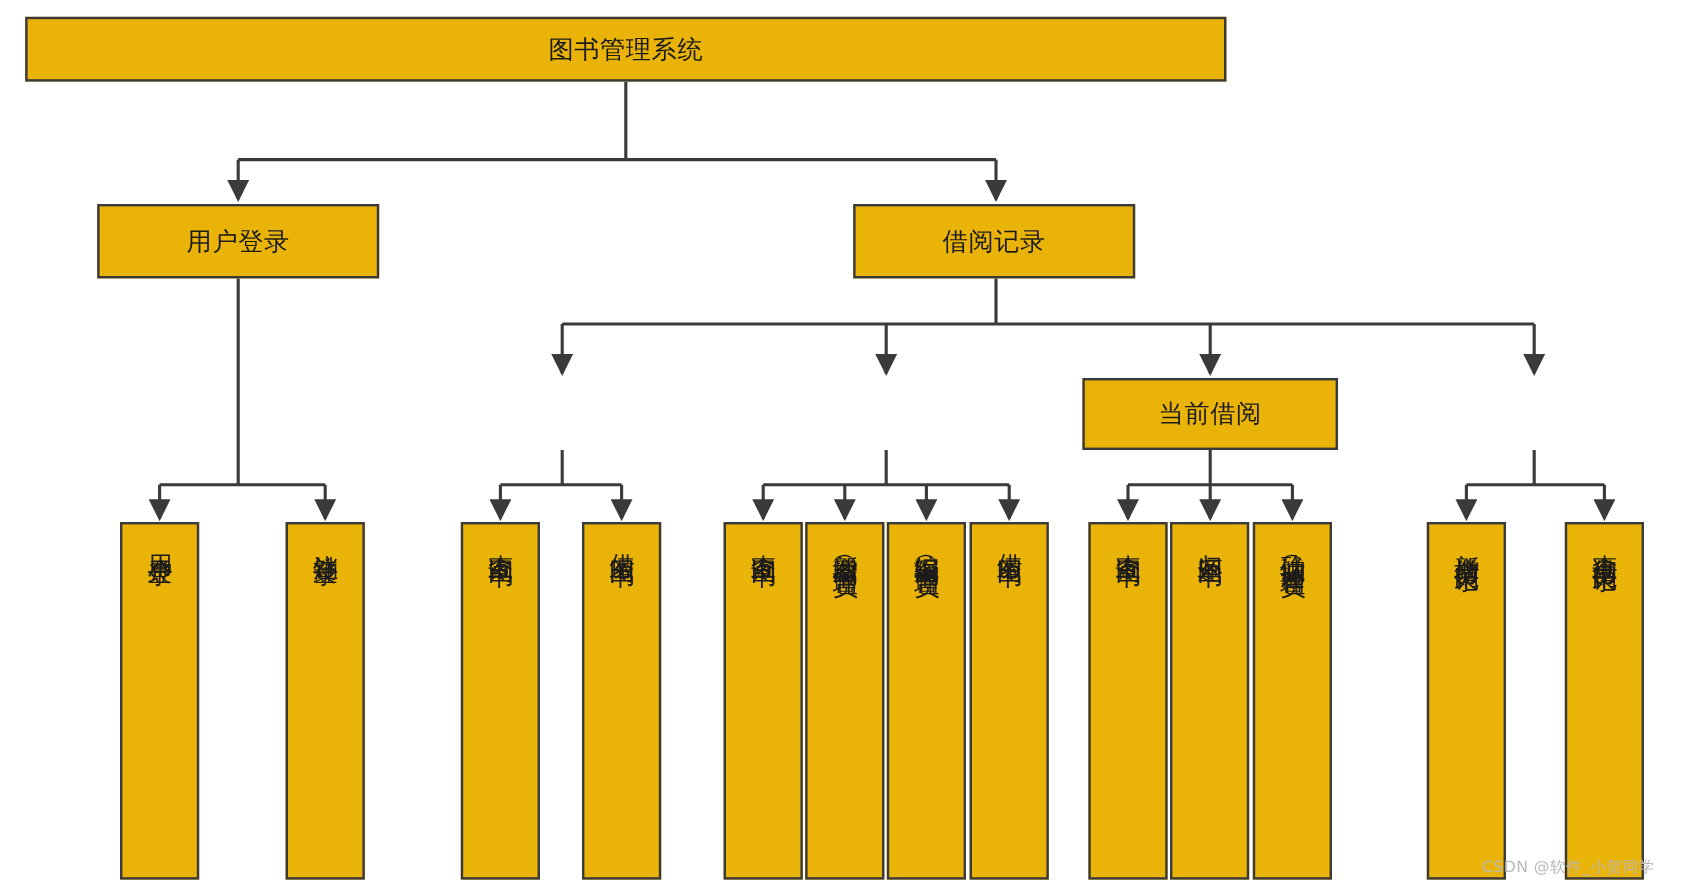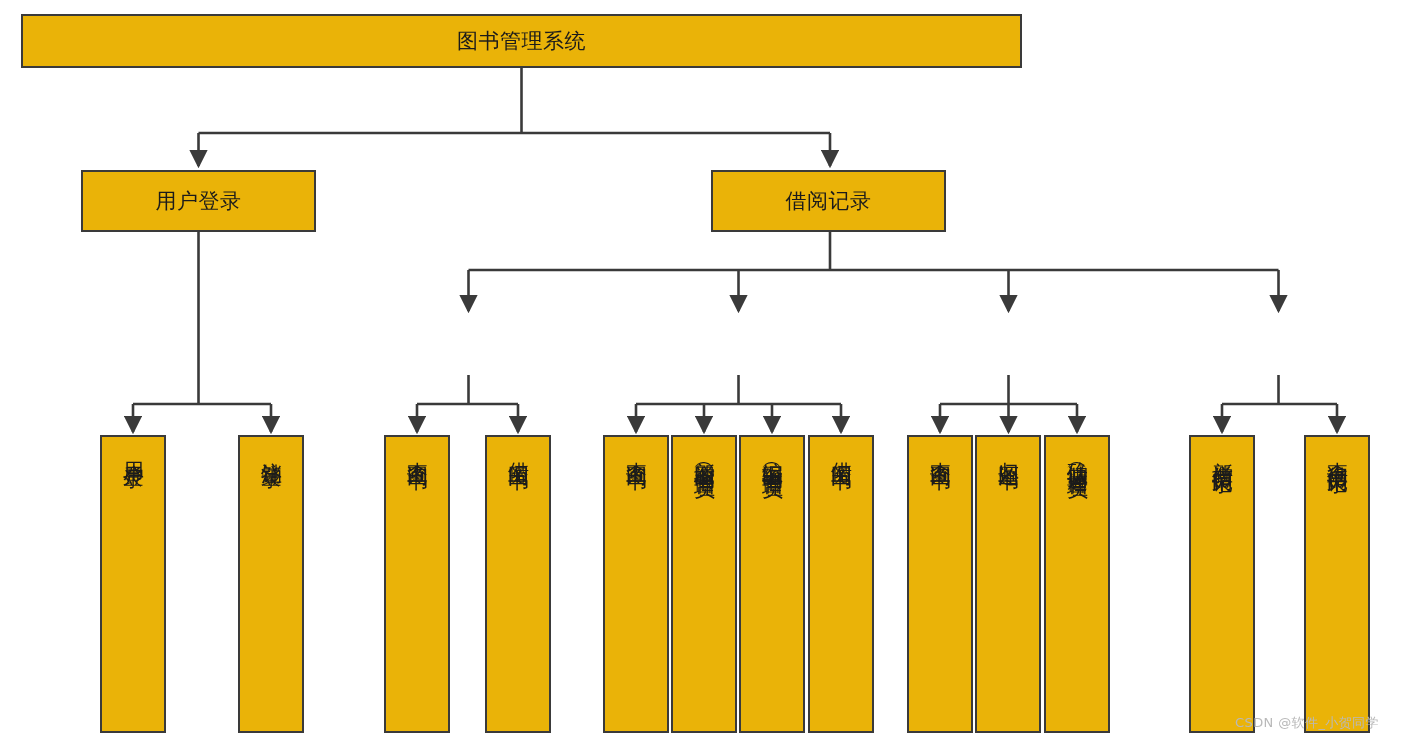--- a/index.html
+++ b/index.html
@@ -130,20 +130,23 @@
   <div class="node" style="left:81px; top:170px; width:235px; height:62px;">
     <span class="label">用户登录</span>
   </div>
 
   <div class="node" style="left:711px; top:170px; width:235px; height:62px;">
     <span class="label">借阅记录</span>
   </div>
 
 
 
+  <div class="node" style="left:902px; top:315px; width:213px; height:60px;">
+    <span class="label">当前借阅</span>
+  </div>
 
 
   <div class="node vertical" style="left:100px; top:435px; width:66px; height:298px;">
     <span class="label">用户登录</span>
   </div>
 
   <div class="node vertical" style="left:238px; top:435px; width:66px; height:298px;">
     <span class="label">注销登录</span>
   </div>
 

